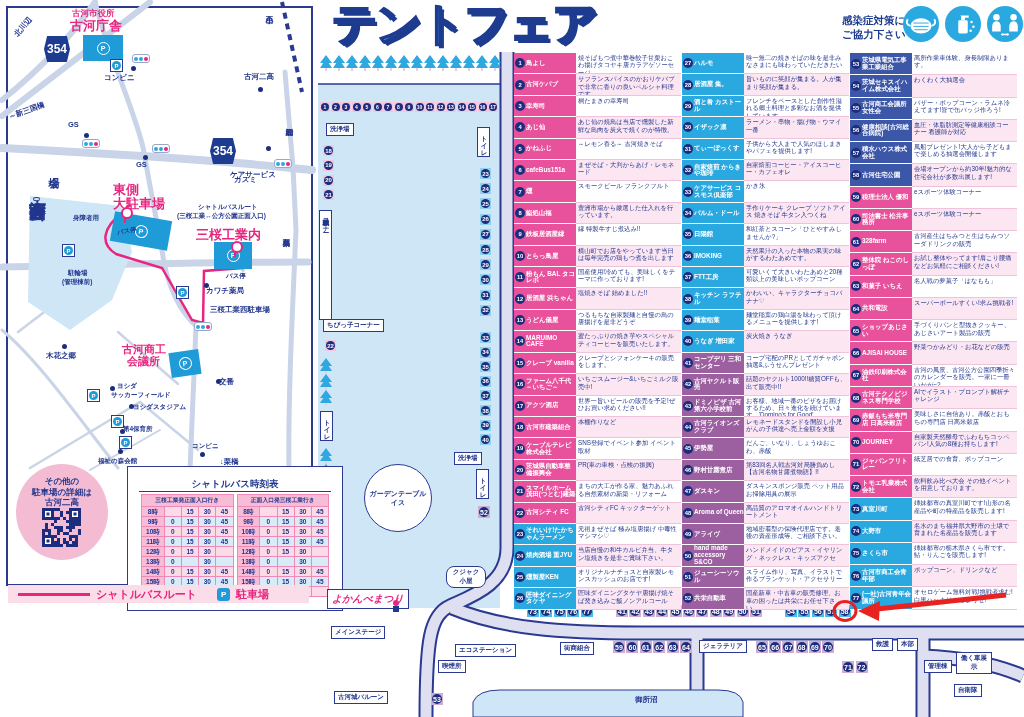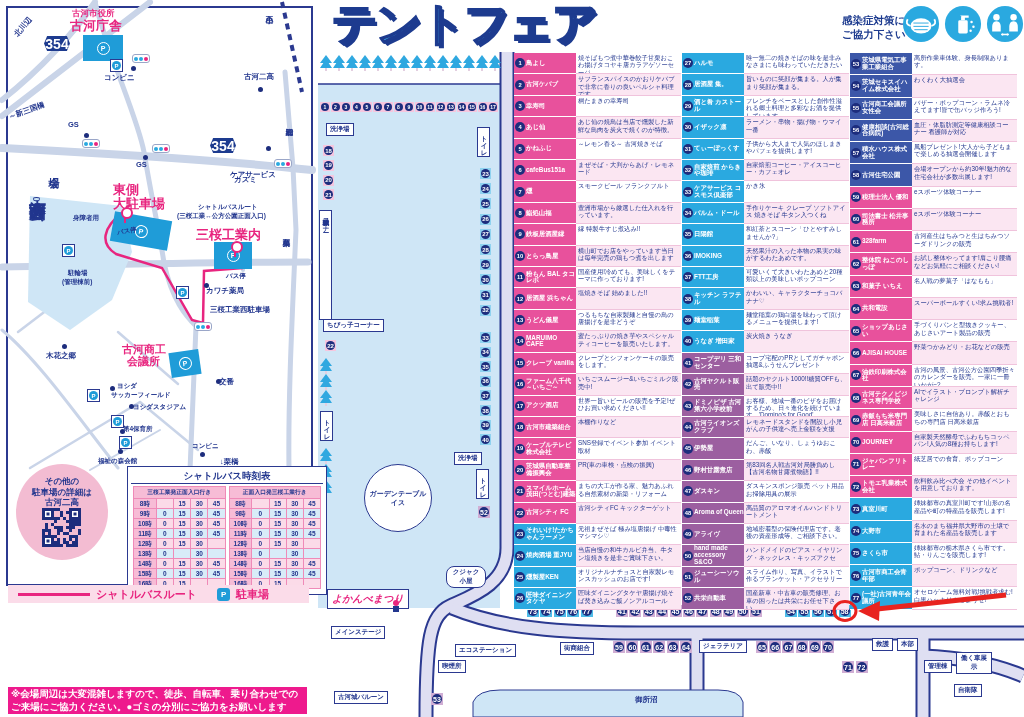--- a/index.html
+++ b/index.html
@@ -22,30 +22,30 @@
   .pmark{width:11px;height:11px;border-radius:50%;border:1px solid #fff;color:#fff;font-size:7px;font-weight:bold;
     display:flex;align-items:center;justify-content:center;background:#1f9cd8;}
   .psq{position:absolute;width:11px;height:11px;background:#fff;border:1px solid #2b3990;z-index:5;
     display:flex;align-items:center;justify-content:center;}
   .psq span{width:9px;height:9px;border-radius:50%;background:#1f9cd8;color:#fff;font-size:6px;font-weight:bold;
     display:flex;align-items:center;justify-content:center;}
   .dot{position:absolute;width:5px;height:5px;border-radius:50%;background:#1d2d7d;z-index:5;}
   .signal{position:absolute;width:16px;height:7px;border-radius:3px;background:#fff;border:1px solid #9aa6c8;
     display:flex;align-items:center;justify-content:space-evenly;z-index:5;}
   .signal i{width:4px;height:4px;border-radius:50%;display:block;}
-  .shield{position:absolute;width:26px;height:15px;background:#1d3b8f;color:#fff;font-size:14px;font-weight:bold;
+  .shield{position:absolute;width:26px;height:26px;background:#1d3b8f;color:#fff;font-size:12px;font-weight:bold;
     display:flex;align-items:center;justify-content:center;z-index:6;
     clip-path:polygon(12% 0,88% 0,100% 50%,88% 100%,12% 100%,0 50%);}
   .pole{position:absolute;width:2px;height:9px;background:#e8257f;z-index:6;}
   .pole i{position:absolute;left:-3px;top:-7px;width:8px;height:8px;border-radius:50%;border:2px solid #e8257f;display:block;background:#fff;}
   #qr-circle{position:absolute;left:16px;top:464px;width:92px;height:96px;border-radius:50%;background:#f3bcd2;z-index:7;
     display:flex;flex-direction:column;align-items:center;justify-content:center;text-align:center;}
   #qr-caption{font-size:8.5px;font-weight:900;color:#22368e;white-space:pre-line;line-height:1.25;}
   
-  #timetable{position:absolute;left:127px;top:466px;width:192px;background:#fff;border:1.5px solid #2b3990;z-index:7;padding:3px;}
+  #timetable{position:absolute;left:127px;top:466px;width:192px;background:#fff;border:1.5px solid #2b3990;z-index:7;padding:11px;}
   #tt-title{font-size:9.5px;font-weight:900;color:#22368e;text-align:center;border-bottom:1px solid #2b3990;}
   #tt-wrap{display:flex;gap:3px;padding:2px;}
   .tt{flex:1;border:1px solid #ef8ab8;}
   .tt-h{background:#f7bcd6;color:#22368e;font-size:5.8px;font-weight:bold;text-align:center;padding:1px 0;}
   .tt-r{display:flex;}
   .tt-r div{flex:1;border-top:1px solid #ef8ab8;border-left:1px solid #ef8ab8;
     font-size:6.5px;font-weight:bold;color:#22368e;text-align:center;height:9px;line-height:9px;}
   .tt-r div:first-child{border-left:none;flex:1.35;background:#f7bcd6;}
   
   #legend{position:absolute;left:8px;top:585px;width:301px;height:18px;background:#fbdce9;z-index:7;
@@ -538,22 +538,20 @@
       </div>
   </div>
 
   <div id="legend">
     <span class="line"></span>
     <span class="t" style="white-space: pre-line;">シャトルバスルート</span>
     <span class="pp" style="white-space: pre-line;">P</span>
     <span class="t" style="white-space: pre-line;">駐車場</span>
   </div>
 
-  <div id="note-crowd" style="white-space: pre-line;">※会場周辺は大変混雑しますので、徒歩、自転車、乗り合わせでの
-ご来場にご協力ください。●ゴミの分別にご協力をお願いします</div>
 
   <div id="title-main" style="white-space: pre-line;">テントフェア</div>
   <div id="infection" style="white-space: pre-line;">感染症対策に
 ご協力下さい</div>
   <svg class="inficon" style="left:902px" width="38" height="38" viewBox="0 0 40 40">
     <circle cx="20" cy="20" r="19" fill="#2aa9e0"></circle>
     <ellipse cx="20" cy="22" rx="11" ry="8" fill="#fff"></ellipse>
     <path d="M9,22 Q3,20 6,15 M31,22 Q37,20 34,15" stroke="#fff" stroke-width="2" fill="none"></path>
     <path d="M12,19 H28 M12,22.5 H28 M13,26 H27" stroke="#2aa9e0" stroke-width="1" fill="none"></path>
   </svg>

